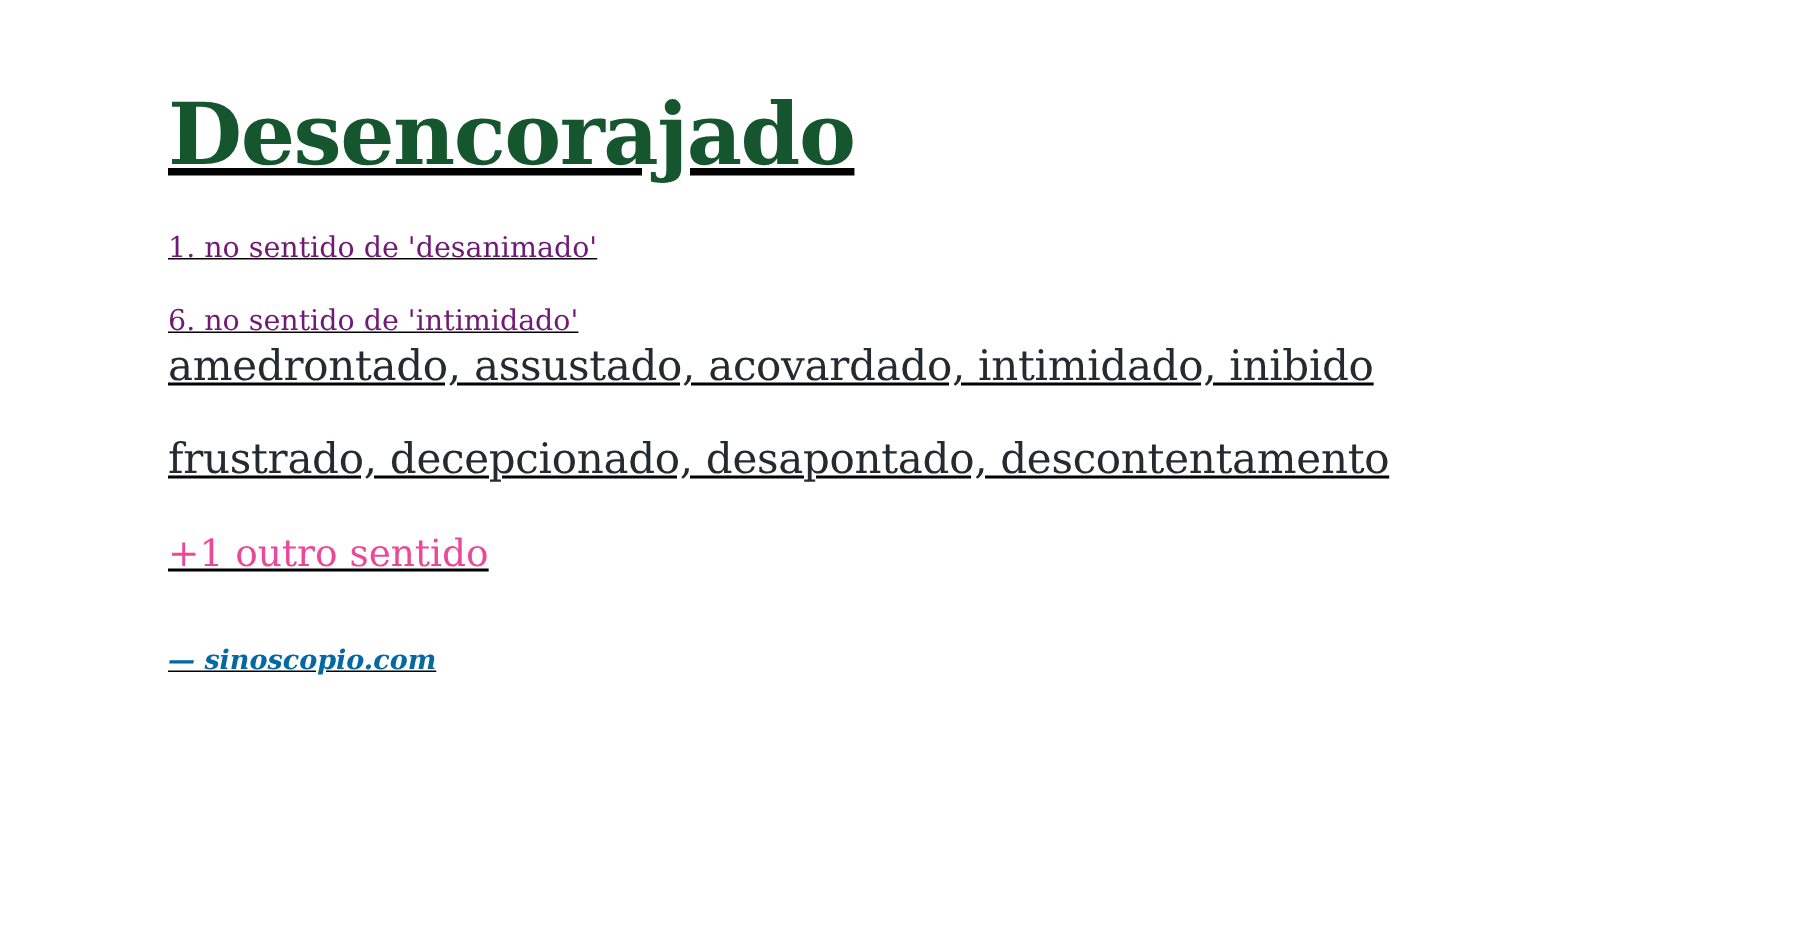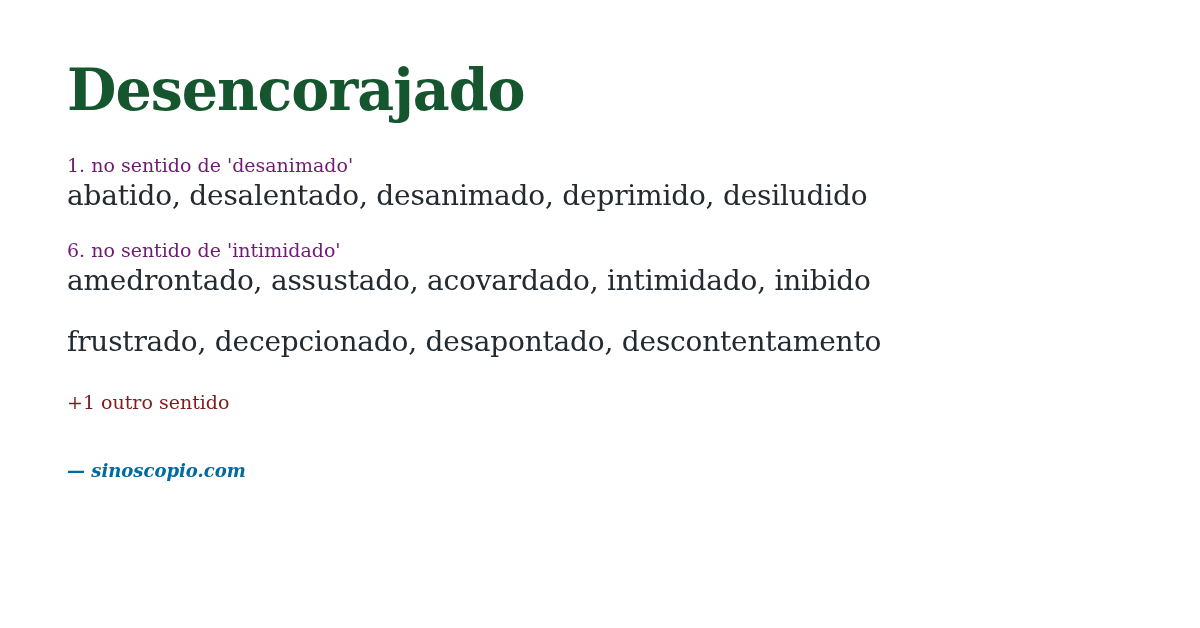--- a/index.html
+++ b/index.html
@@ -7,21 +7,22 @@
     width: 1200px;
     height: 628px;
     background: #ffffff;
     overflow: hidden;
     font-family: "DejaVu Serif", "Liberation Serif", serif;
   }
   .card {
     position: relative;
     width: 1200px;
     height: 496px;
-    padding: 60px 40px 0 67px;
+    padding: 60px 40px 0 112px;
+    text-decoration: underline;
   }
   .title {
     font-size: 57px;
     font-weight: 700;
     line-height: 1.05;
     color: #15562f;
     letter-spacing: -1px;
   }
   .subtitle {
     font-size: 26px;
@@ -44,22 +45,22 @@
   }
   .sense-synonyms {
     font-size: 28px;
     line-height: 1.3;
     color: #232a30;
     white-space: nowrap;
     letter-spacing: -0.2px;
   }
   .more-senses {
     margin-top: 30px;
-    font-size: 19px;
-    color: #7f1d1d;
+    font-size: 25px;
+    color: #ec4899;
   }
   .attribution {
     margin-top: 47px;
     font-size: 18px;
     font-weight: 700;
     font-style: italic;
     color: #0369a1;
   }
 </style>
 </head>
@@ -67,21 +68,20 @@
 
 <div class="card">
 
   <h1 class="title">Desencorajado</h1>
 
 
   <div class="senses">
 
     <div class="sense">
       <div class="sense-label">1. no sentido de 'desanimado'</div>
-      <div class="sense-synonyms">abatido, desalentado, desanimado, deprimido, desiludido</div>
     </div>
 
     <div class="sense">
       <div class="sense-label">6. no sentido de 'intimidado'</div>
       <div class="sense-synonyms">amedrontado, assustado, acovardado, intimidado, inibido</div>
     </div>
 
     <div class="sense">
       <div class="sense-synonyms">frustrado, decepcionado, desapontado, descontentamento</div>
     </div>

